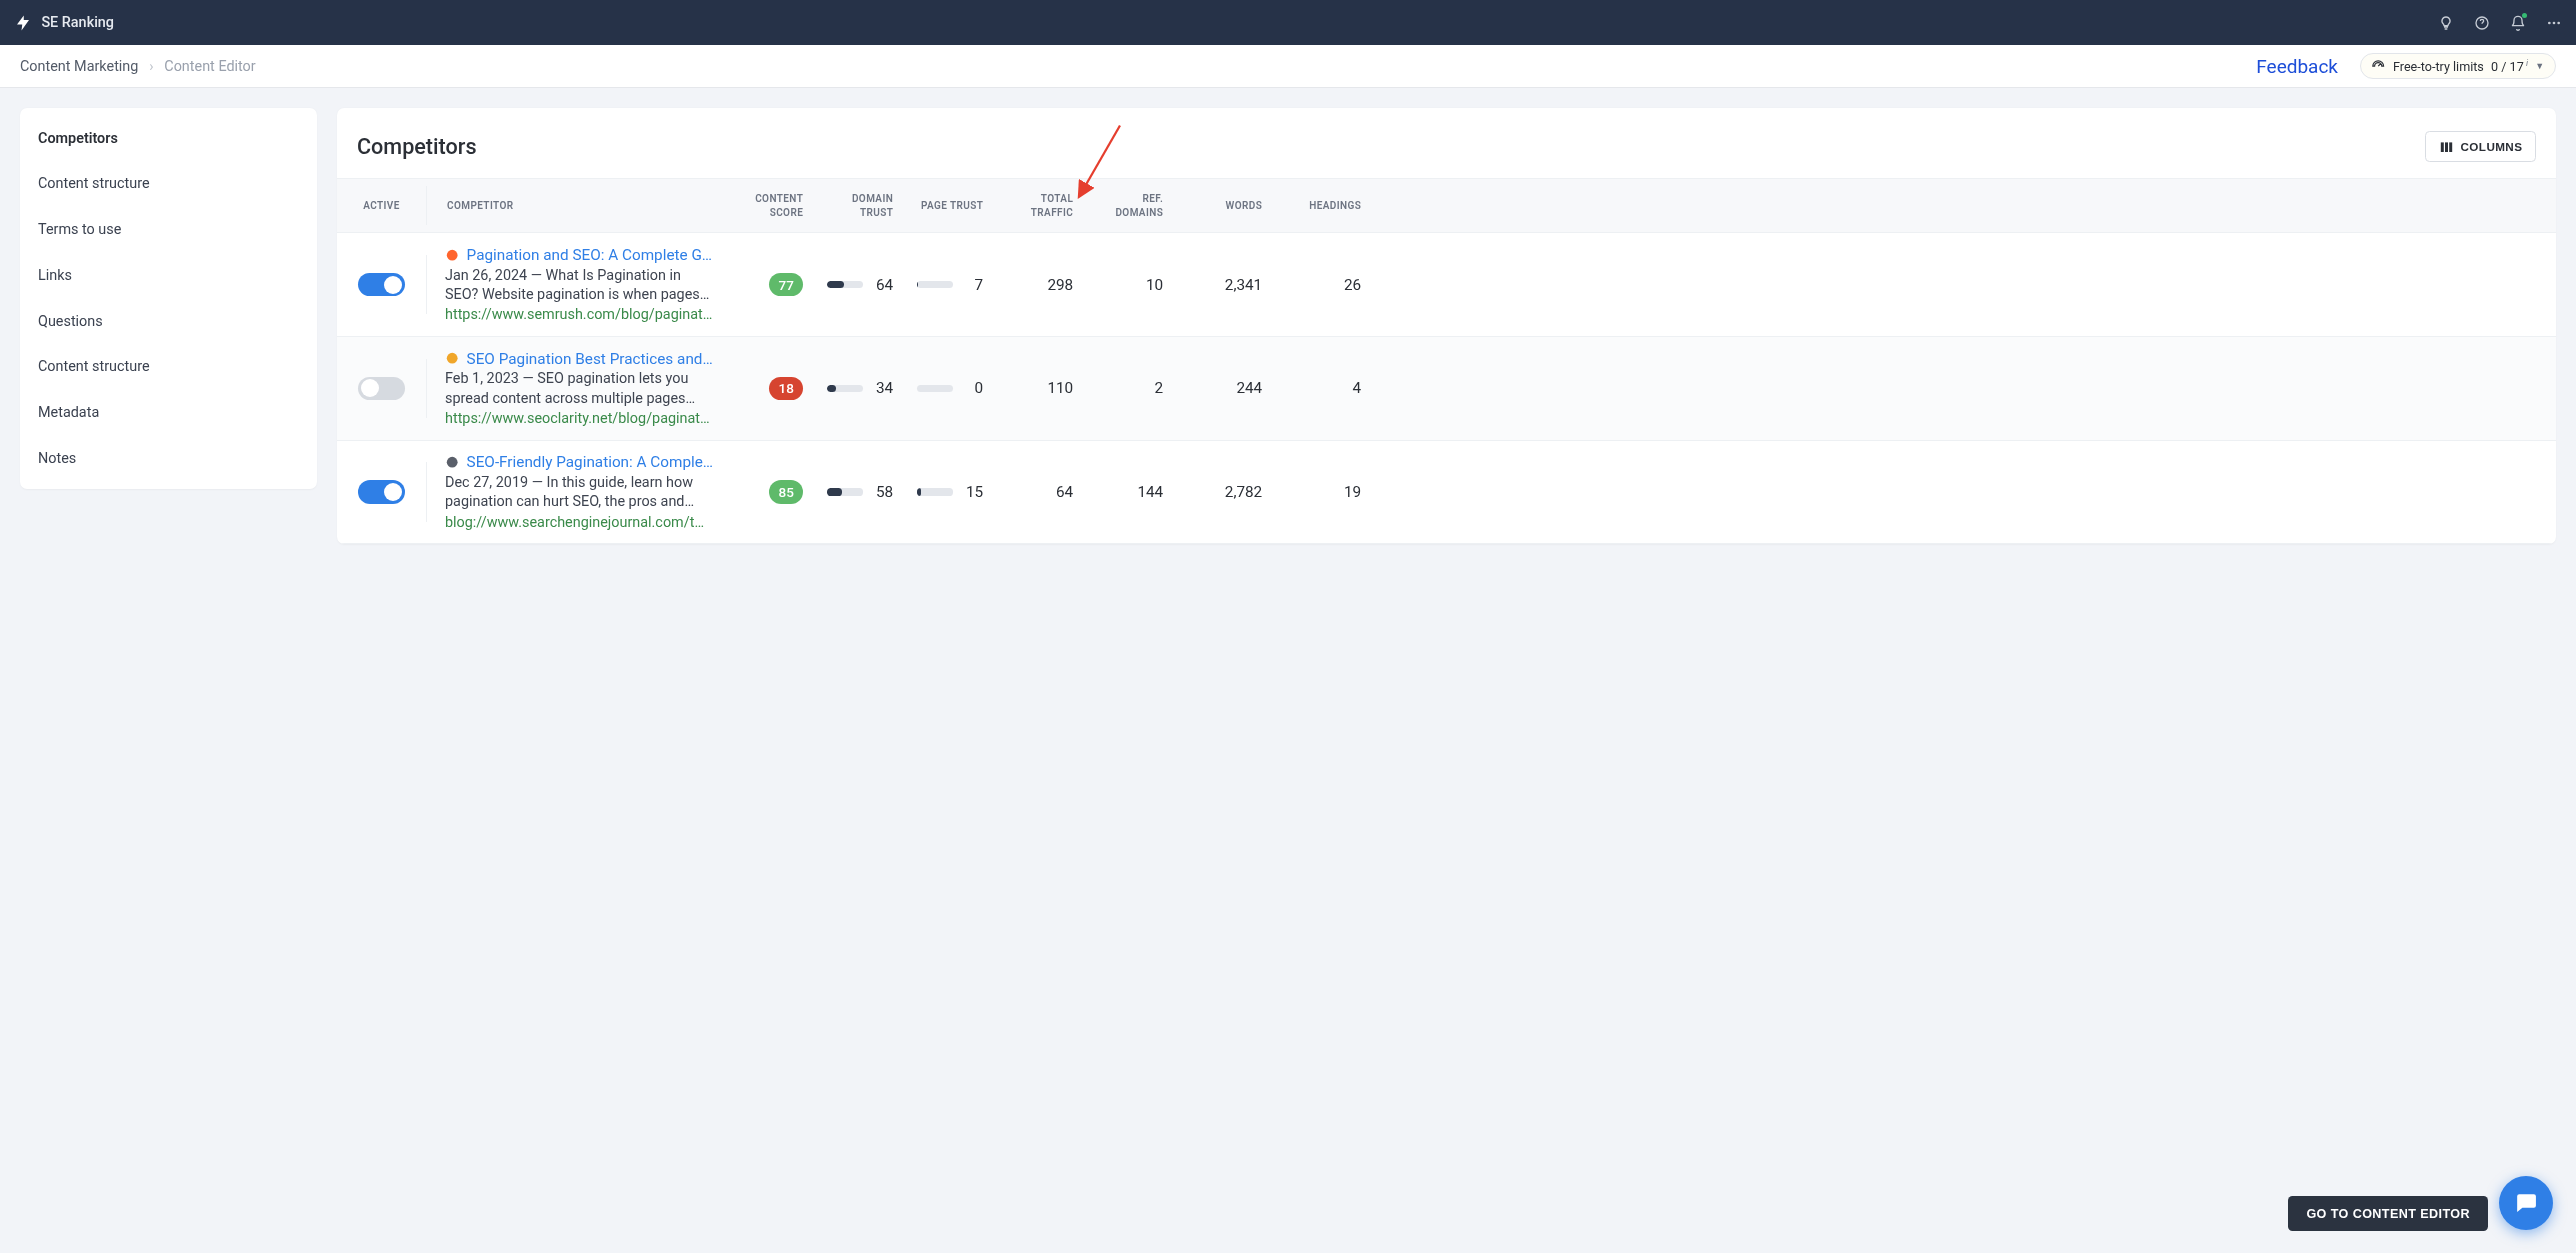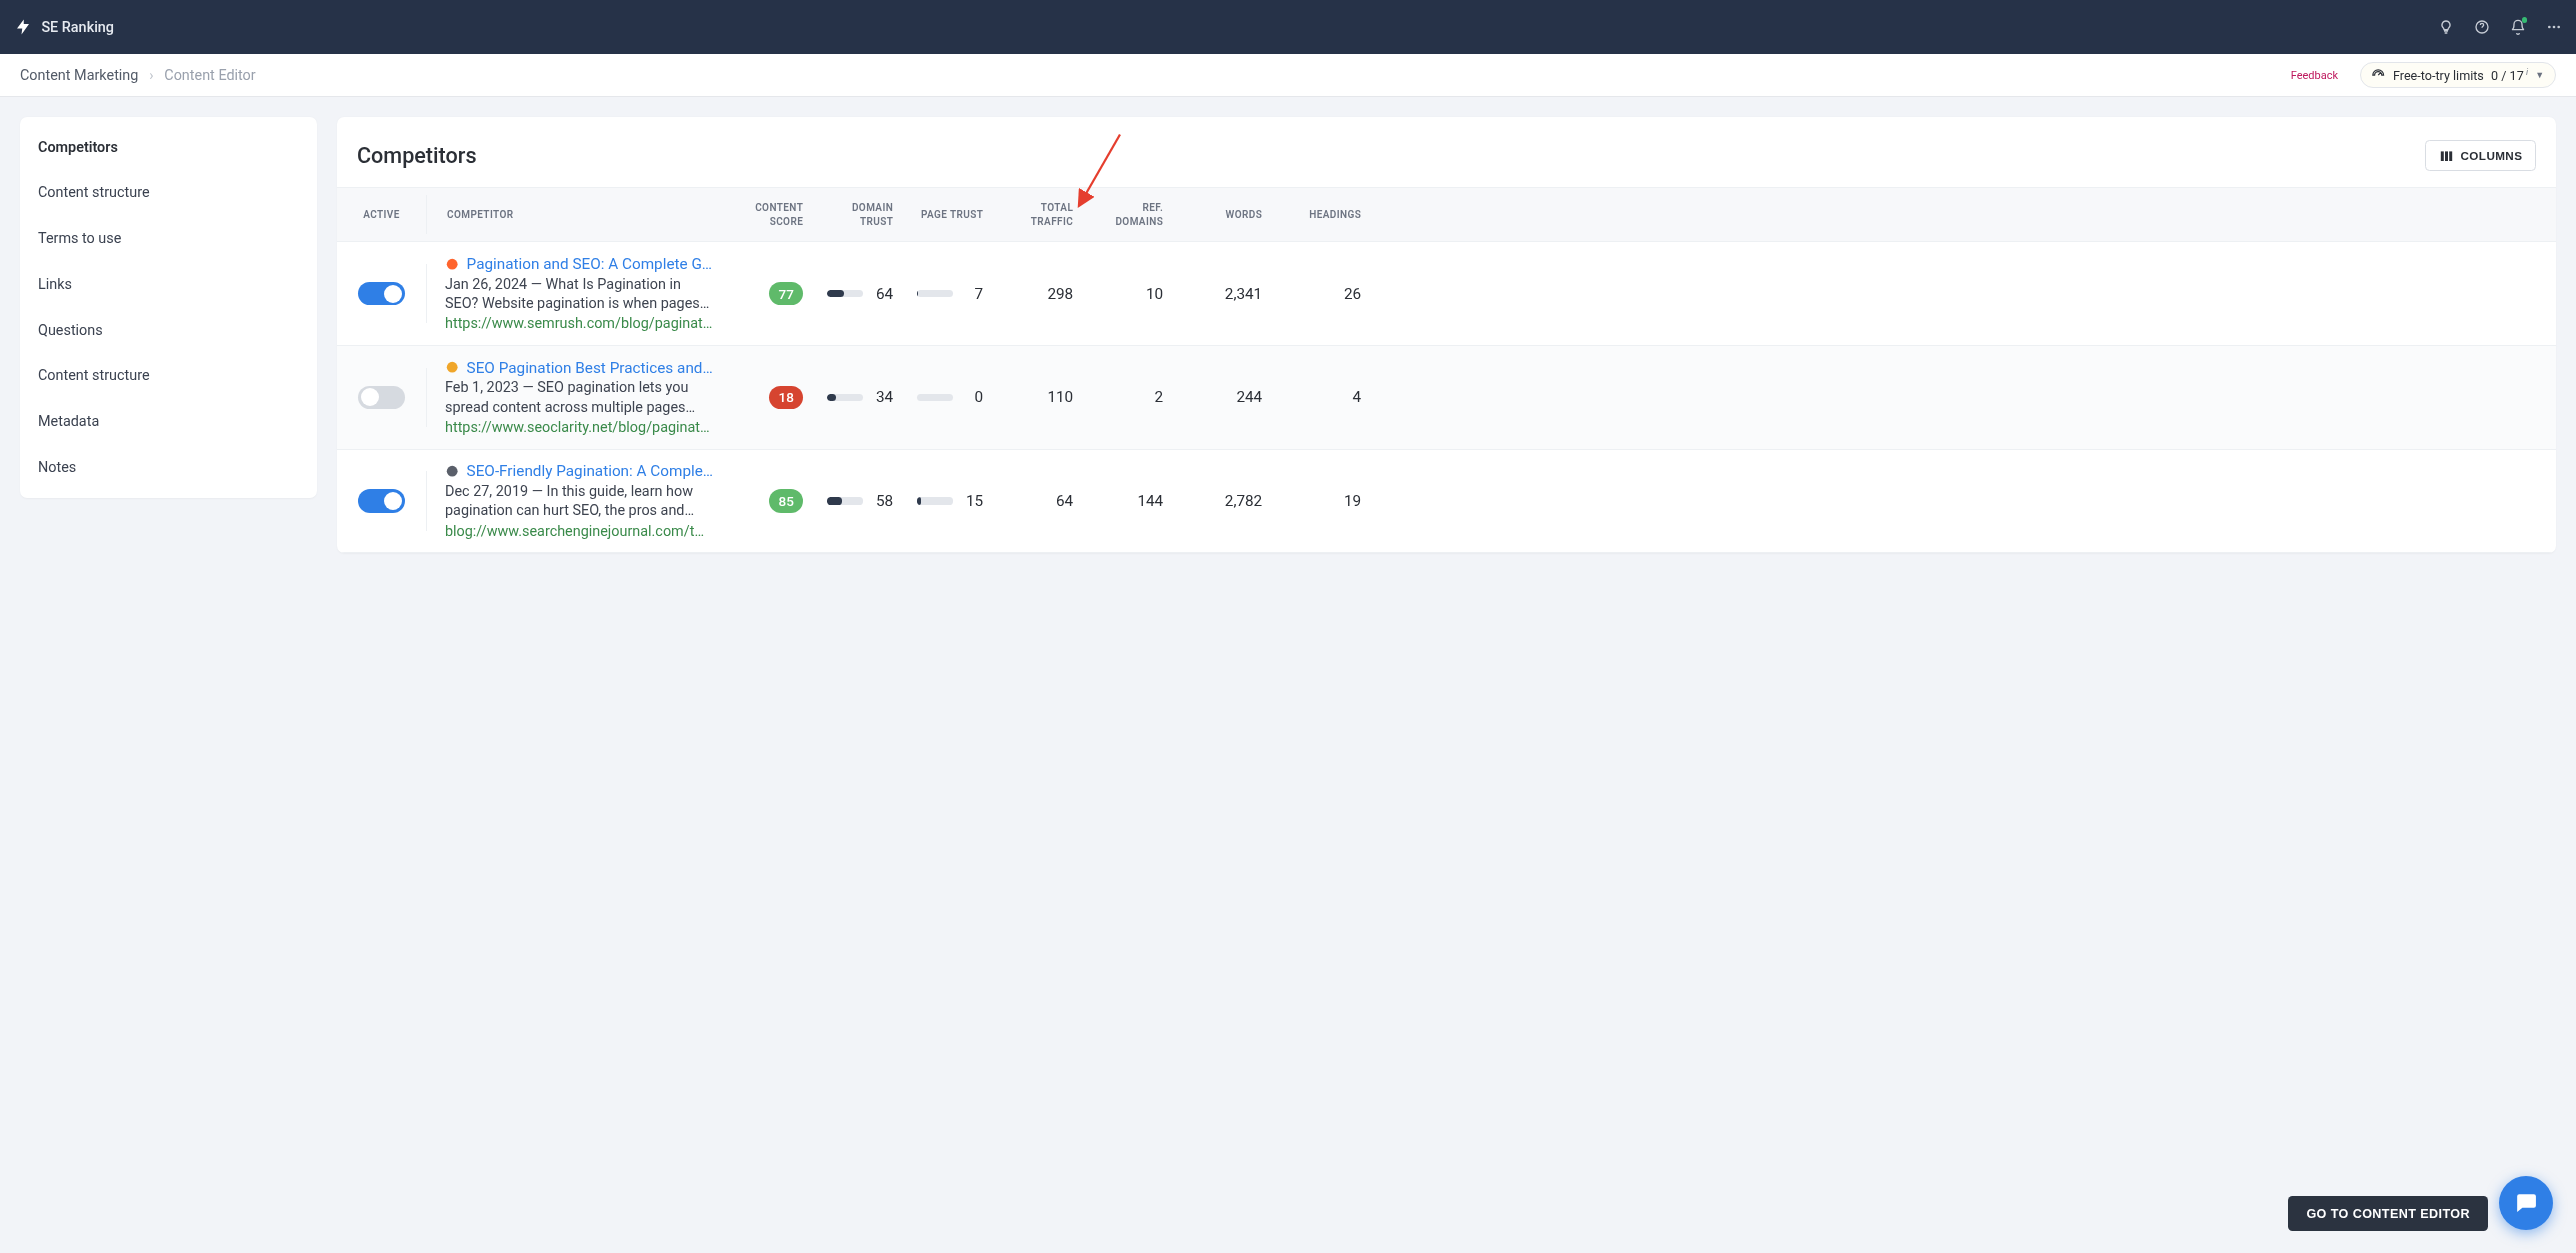--- a/index.html
+++ b/index.html
@@ -6,21 +6,21 @@
   body {
     font-family: -apple-system, BlinkMacSystemFont, "Segoe UI", Roboto, Helvetica, Arial, sans-serif;
     background: #f2f4f8;
     color: #1f2937;
     font-size: 12.6px;
   }
 
   
   .topbar {
     background: #263248;
-    height: 54px;
+    height: 45px;
     display: flex;
     align-items: center;
     padding: 0 14.4px;
     color: #fff;
   }
   .topbar-left { display: flex; align-items: center; gap: 9px; }
   .topbar-logo { display:flex; align-items:center; }
   .topbar-brand { font-size: 14.4px; font-weight: 500; color:#e6eaf0;}
   .topbar-right { margin-left: auto; display: flex; align-items: center; gap: 20px; }
   .topbar-icon { opacity: .9; cursor: pointer; display:flex; align-items:center; position:relative;}
@@ -32,21 +32,21 @@
     height: 43px;
     display: flex;
     align-items: center;
     padding: 0 20px;
     border-bottom: 0.9px solid #e5e7eb;
   }
   .breadcrumb { display: flex; align-items: center; gap: 10.8px; color:#535b68; font-size:14.4px;}
   .breadcrumb .sep { color:#c0c5cd; }
   .breadcrumb .current { color:#9aa1ad; }
   .subhead-right { margin-left:auto; display:flex; align-items:center; gap:21.6px;}
-  .feedback-link { color:#be185d; font-size:11px; cursor:pointer;}
+  .feedback-link { color:#1d4ed8; font-size:19px; cursor:pointer;}
   .limits-pill {
     border:0.9px solid #e2e5ea; border-radius: 18px;
     padding: 3.6px 10.8px; display:flex; align-items:center; gap:7.2px;
     font-size:12.6px; color:#2b2f36; cursor:pointer; background:#fefdf6;
   }
   .limits-pill .sup { font-size:9px; vertical-align: super; font-style: italic; color:#7b828e;}
   .limits-pill .caret { color:#6b7280; font-size:9px;}
 
   
   .content-wrap { padding: 20px; position:relative;}

